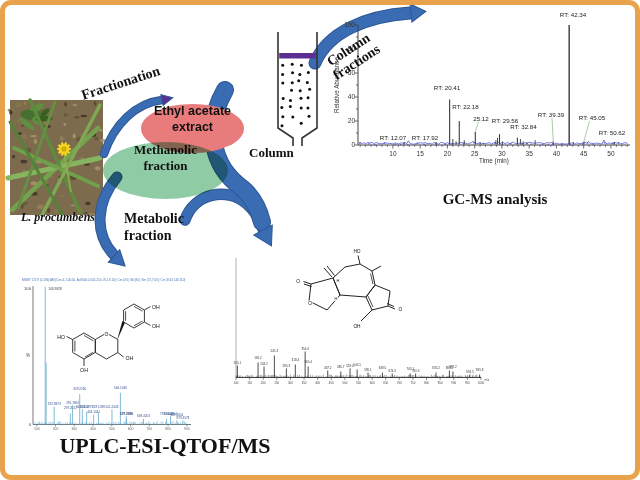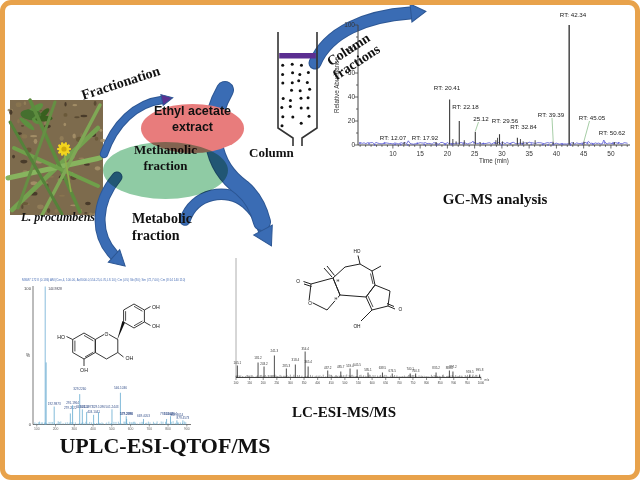--- a/index.html
+++ b/index.html
@@ -13,21 +13,21 @@
   .lbl{position:absolute;color:#111;font-weight:bold;z-index:4;white-space:nowrap;}
   .ellipse{position:absolute;border-radius:50%;display:flex;flex-direction:column;
            align-items:center;text-align:center;color:#111;
            font-weight:bold;}
   #ellipse-red{left:141px;top:104px;width:103px;height:49px;background:#E87C7C;
            font-family:"Liberation Sans",sans-serif;font-size:12.5px;line-height:1.25;z-index:2;}
   #ellipse-green{left:103px;top:142px;width:125px;height:57px;background:#8FCBA4;
            mix-blend-mode:multiply;font-size:13px;line-height:1.25;z-index:3;}
   #lbl-fractionation{left:82px;top:88px;font-size:14px;transform:rotate(-18deg);transform-origin:0 50%;}
   #lbl-plant{left:8px;top:210px;width:100px;text-align:center;font-style:italic;font-size:12px;}
-  #lbl-metabolic{left:124px;top:211px;font-size:14px;line-height:1.2;margin-left:8px;}
+  #lbl-metabolic{left:124px;top:211px;font-size:14px;line-height:1.2;}
   #lbl-colfrac{left:320px;top:62px;width:78px;text-align:center;font-size:14px;line-height:1.1;
                transform:rotate(-33deg);transform-origin:0 50%;}
   #lbl-colchrom{left:249px;top:145px;font-size:13px;line-height:1.25;}
   #title-gcms{left:400px;top:191px;width:190px;text-align:center;font-size:15px;}
   #title-uplc{left:55px;top:433px;width:220px;text-align:center;font-size:22px;}
   #title-lcms{left:269px;top:404px;width:150px;text-align:center;font-size:15px;}
 </style>
 </head>
 <body>
 
@@ -868,16 +868,15 @@
   <div class="lbl" id="lbl-colfrac">
     <div>Column</div>
     <div>fractions</div>
   </div>
   <div class="lbl" id="lbl-colchrom">
     <div>Column</div>
   </div>
 
   <div class="lbl" id="title-gcms">GC-MS analysis</div>
   <div class="lbl" id="title-uplc">UPLC-ESI-QTOF/MS</div>
-  <div class="lbl" id="title-lcms">LC-ESI-MS/MS</div>
 
   <div class="frame"></div>
 </div>
 
 </body></html>

